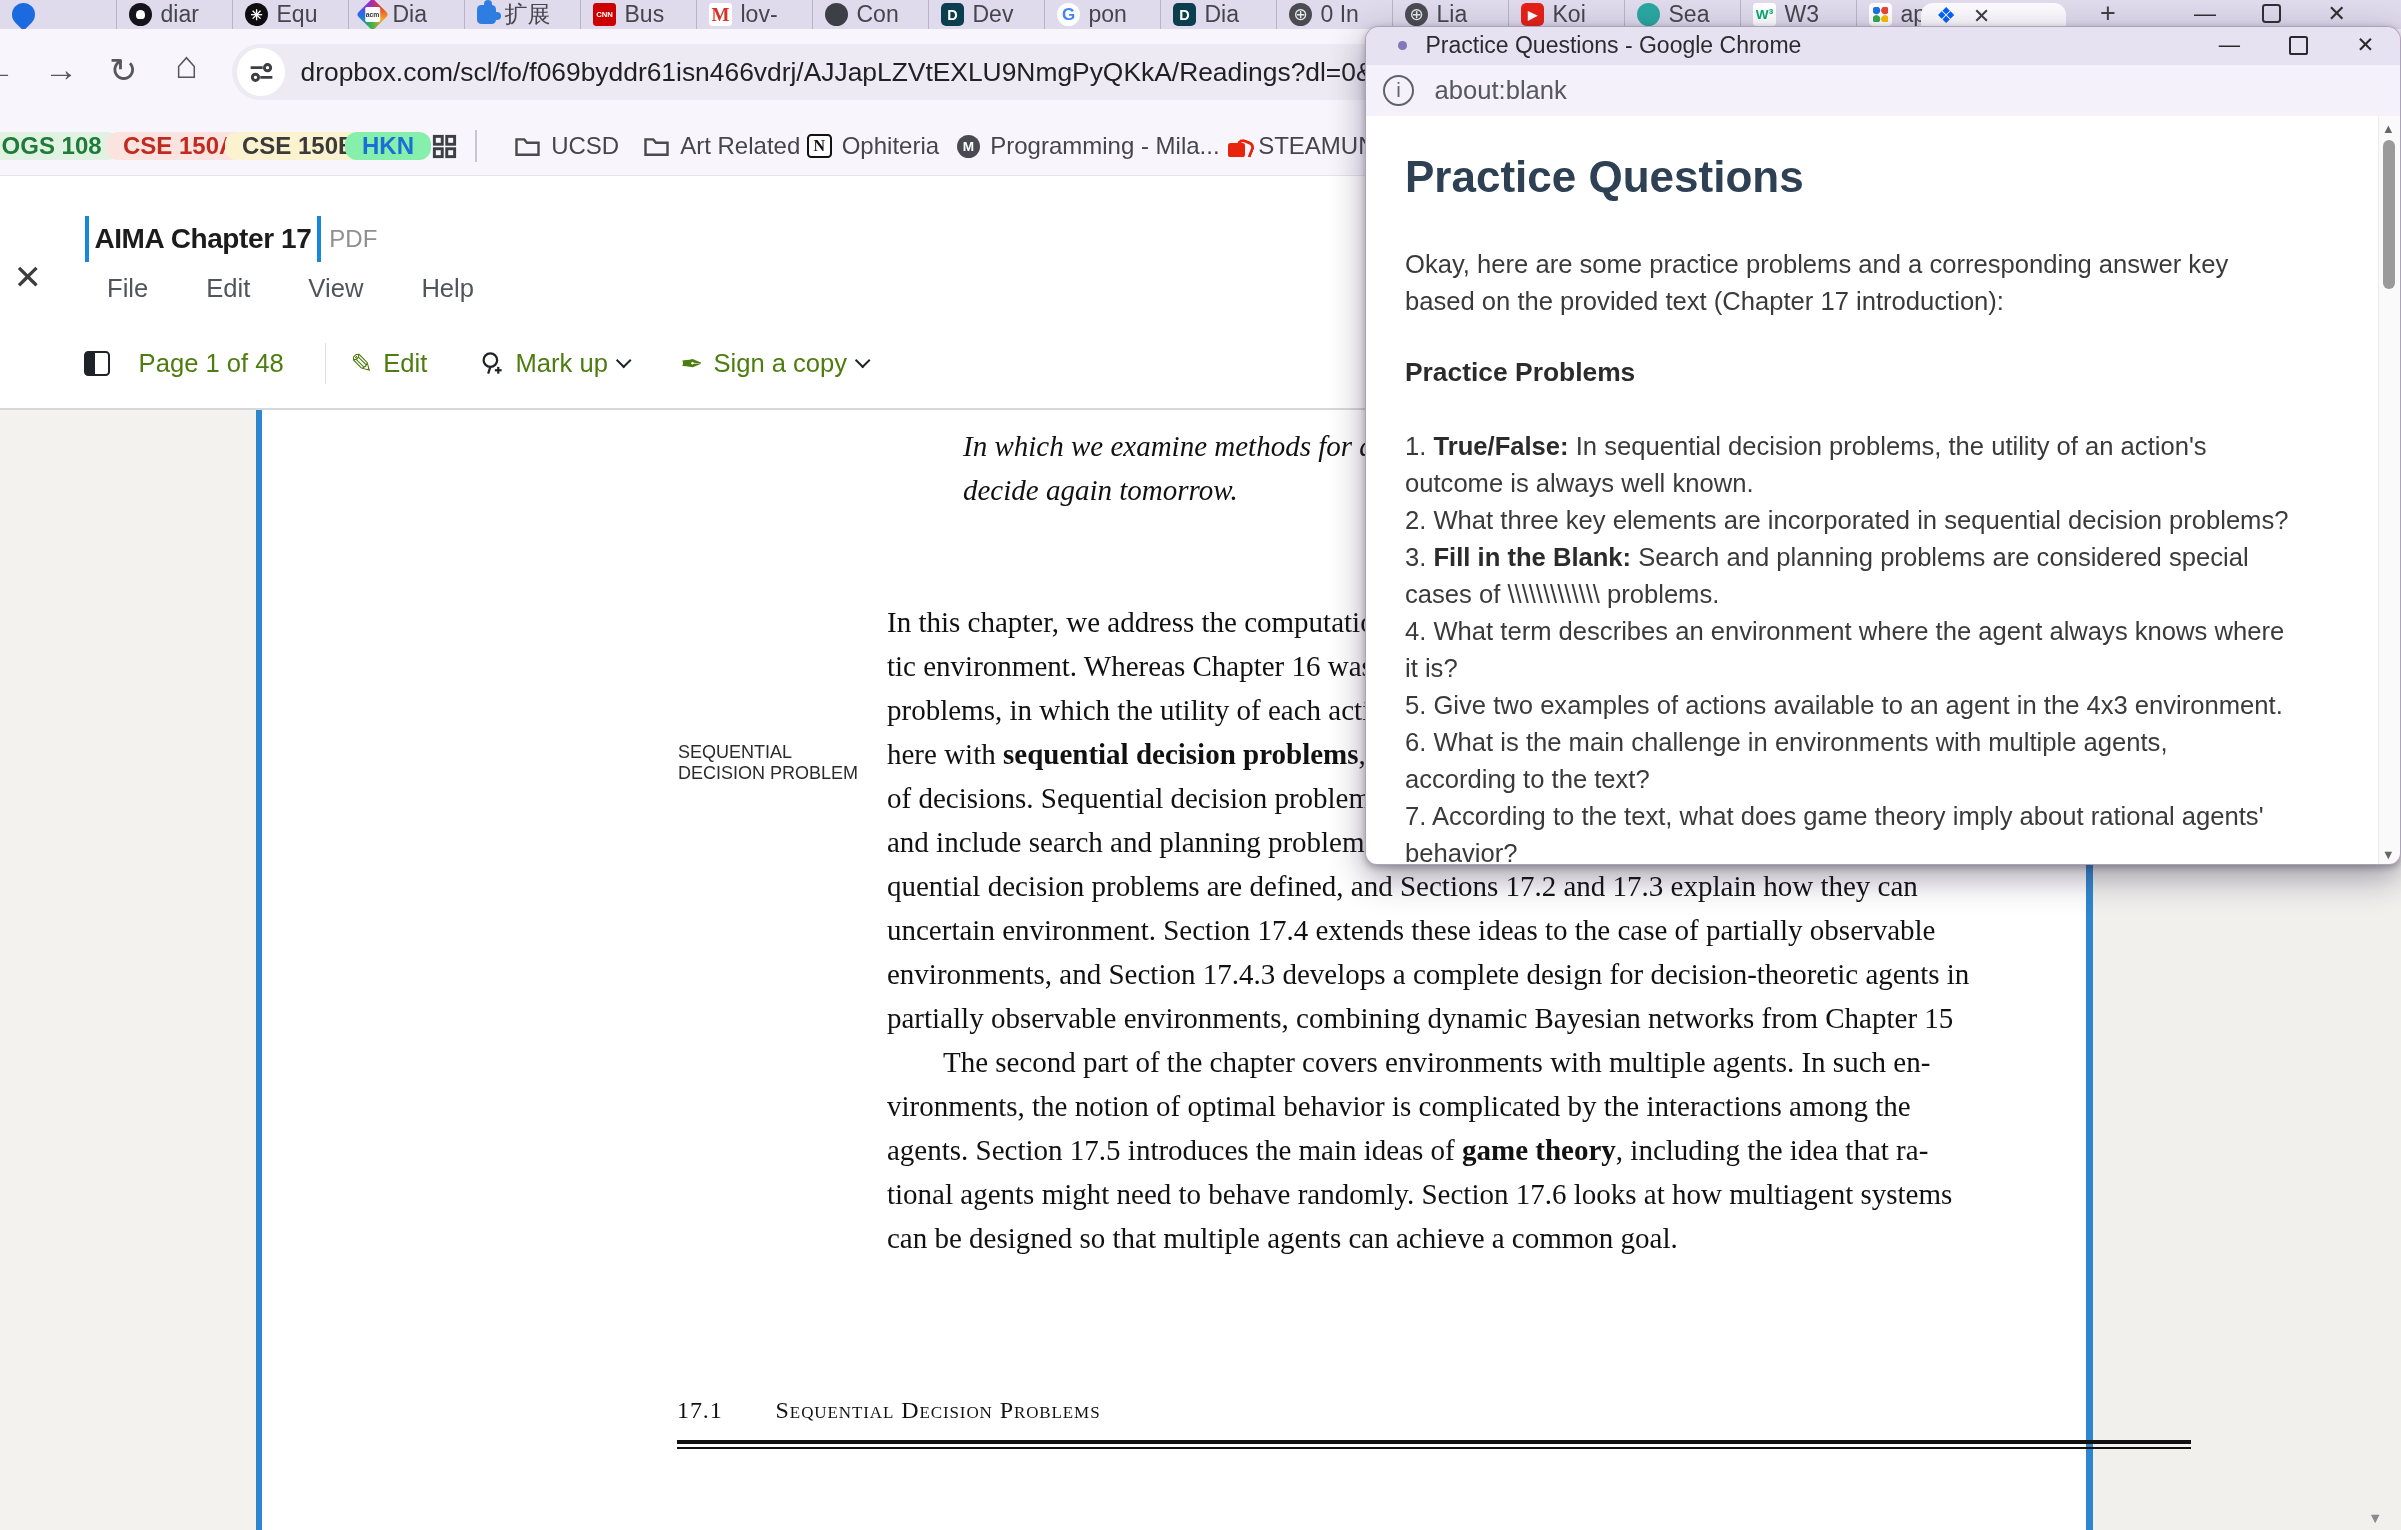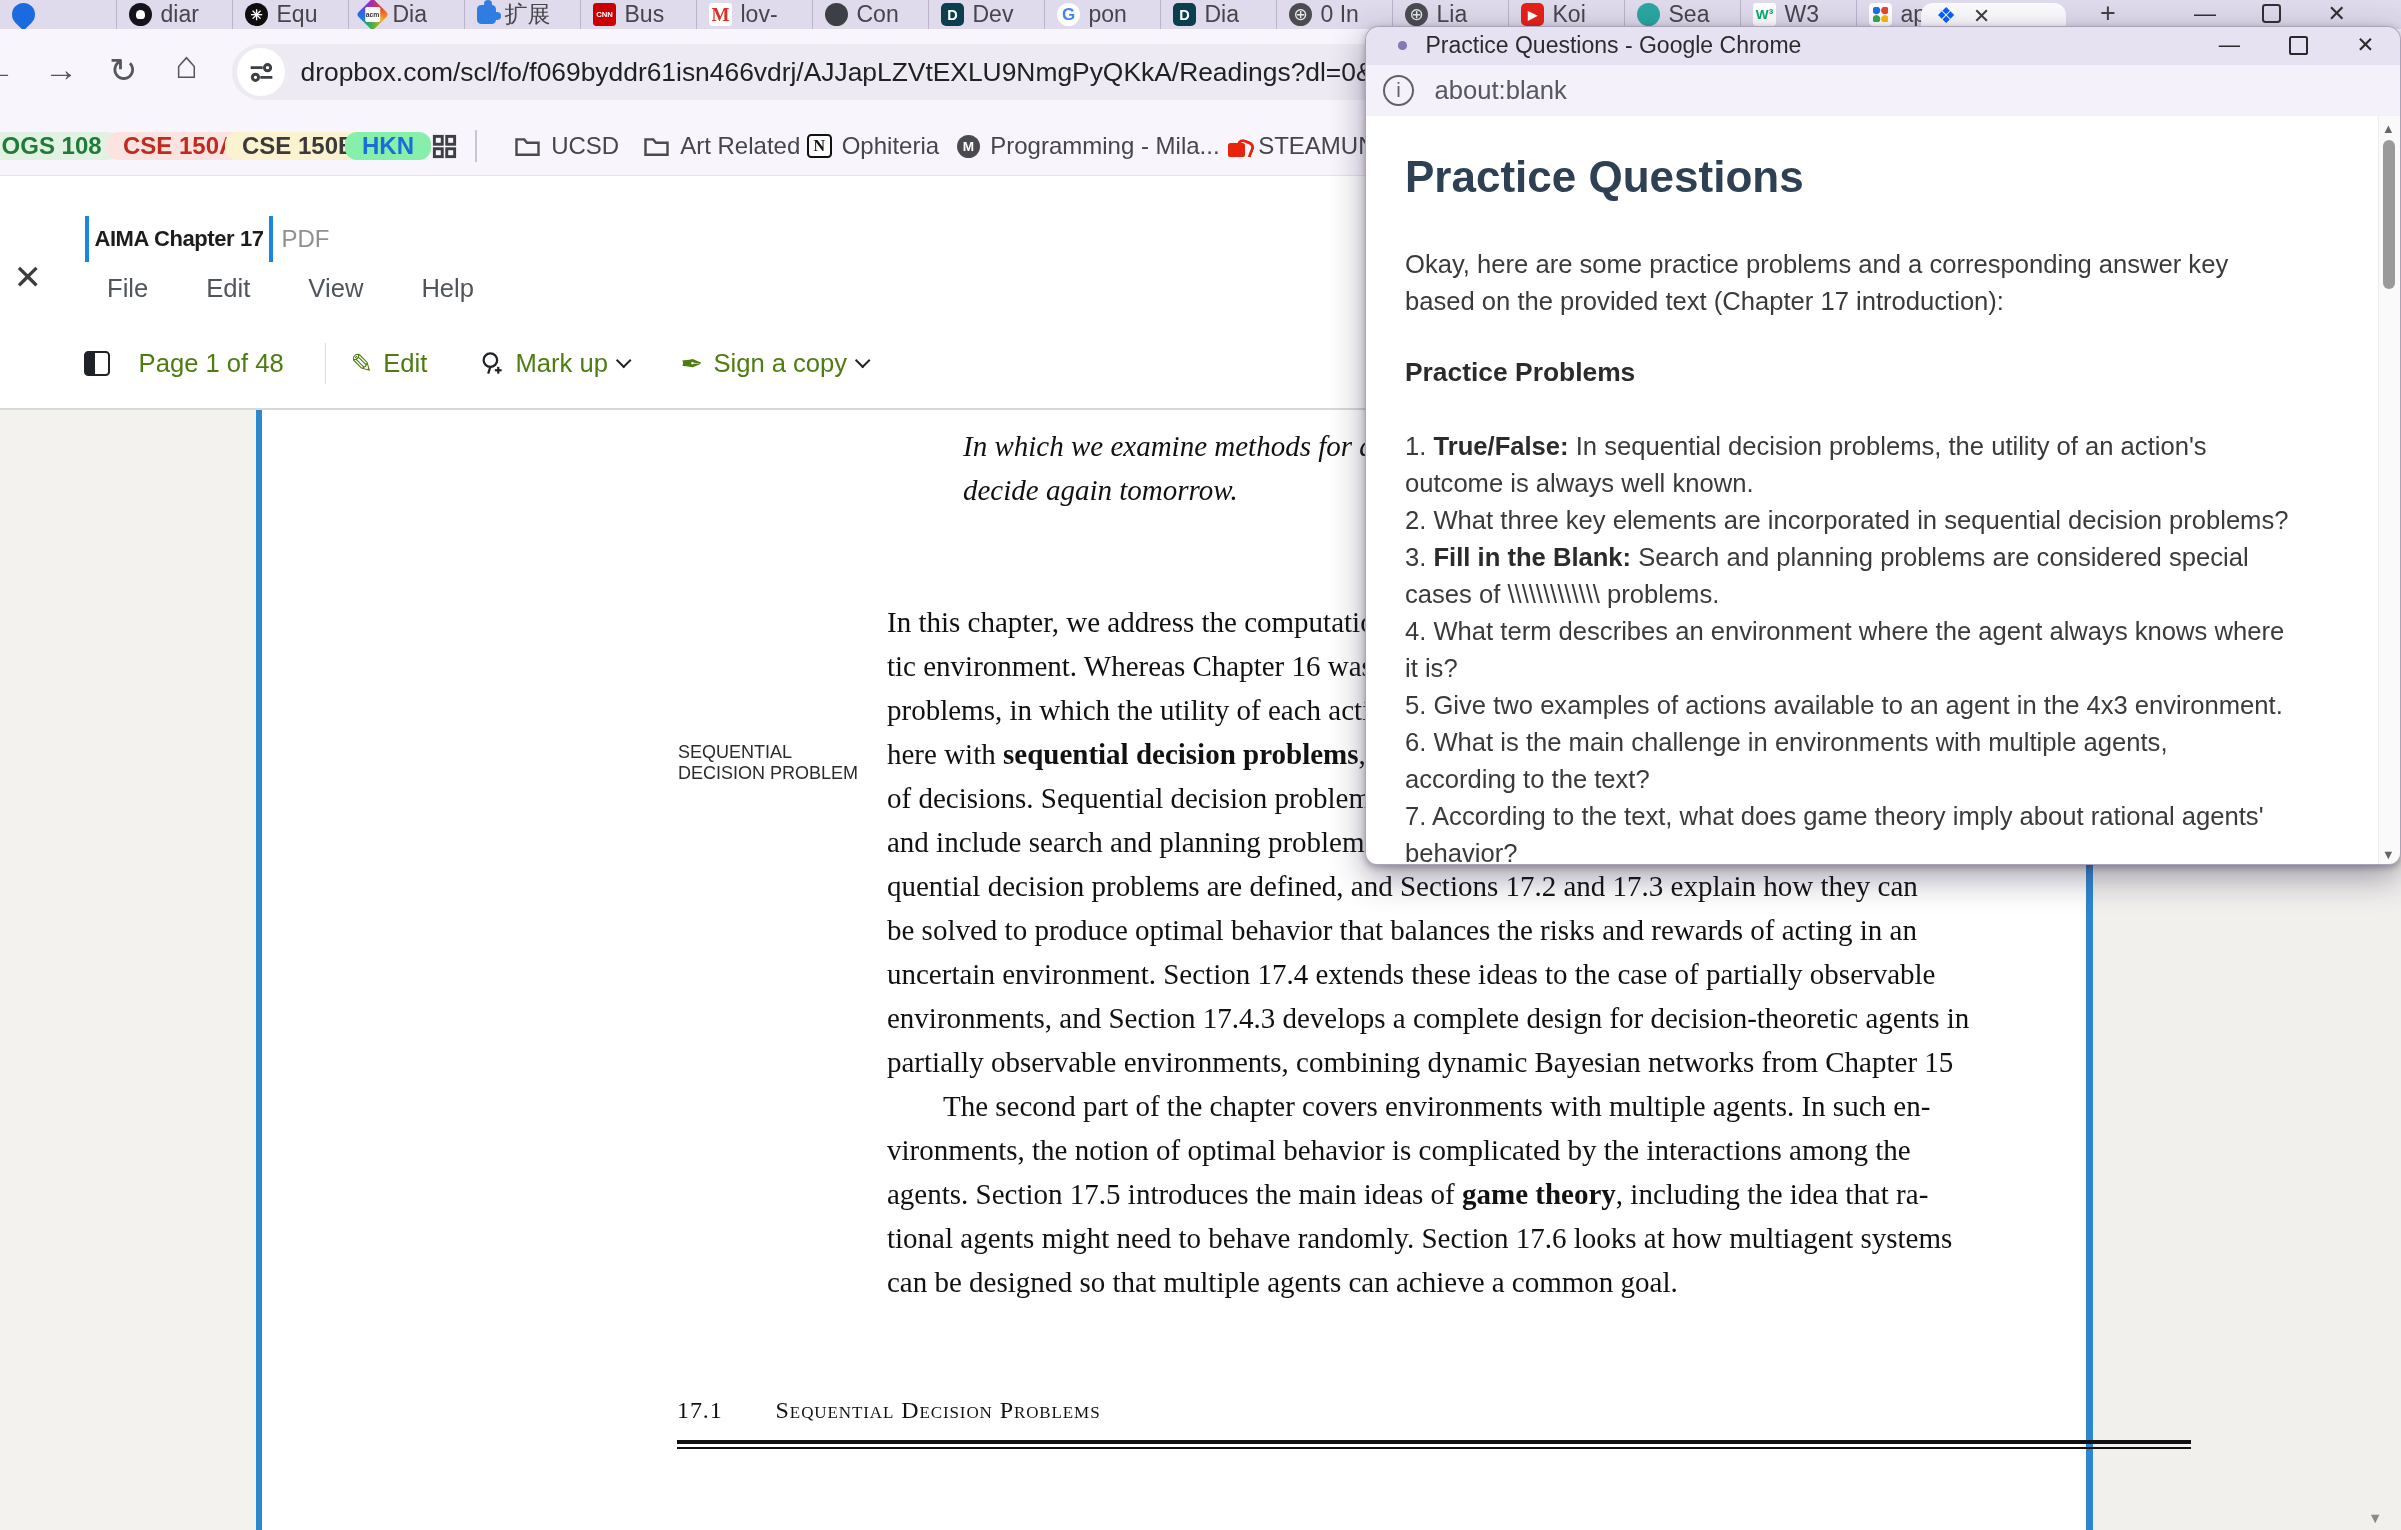--- a/index.html
+++ b/index.html
@@ -74,21 +74,21 @@
   .bm{position:absolute;top:8.5px;height:43px;display:flex;align-items:center;}
   .pill{border-radius:12px;padding:0 17px;font-weight:bold;font-size:24px;}
   .bm-label{font-size:24px;color:#45464b;margin-left:10.2px;white-space:nowrap;}
   .bsep{position:absolute;left:475px;top:13.6px;width:1.7px;height:32px;background:#c9c4d6;}
 
   
   .viewer{position:absolute;left:0;top:175px;width:2401px;height:235px;background:#fff;z-index:3;}
   .vclose{position:absolute;left:13.6px;top:82px;font-size:34px;color:#3c3c3c;}
   .vtitle{position:absolute;left:85px;top:41px;display:flex;align-items:center;}
   .caret{width:4.3px;height:46px;background:#1787e0;}
-  .vtitle-text{font-size:22px;font-weight:bold;color:#1c1c1c;margin:0 5.1px;letter-spacing:-0.4px;}
+  .vtitle-text{font-size:28px;font-weight:bold;color:#1c1c1c;margin:0 5.1px;letter-spacing:-0.4px;}
   .pdf-label{font-size:24px;color:#8f8f8f;margin-left:8.5px;}
   .menus{position:absolute;left:107px;top:99px;display:flex;gap:58px;font-size:25.6px;color:#50555b;}
   .toolbar{position:absolute;left:84px;top:167px;height:43px;display:flex;align-items:center;font-size:25.6px;color:#4d7c0f;}
   .sbicon{width:25.6px;height:25.6px;border:2.6px solid #1f2329;border-radius:4.3px;position:relative;box-sizing:border-box;}
   .sbicon::before{content:"";position:absolute;left:0;top:0;width:9.4px;height:100%;background:#1f2329;}
   .tsep{width:1.7px;height:41px;background:#ddd;margin:0 24px 0 41px;}
   .tbtn{display:flex;align-items:center;gap:10.2px;margin-right:51px;}
   .chev{width:9.4px;height:9.4px;border-right:2.6px solid #1f2329;border-bottom:2.6px solid #1f2329;transform:rotate(45deg);margin-top:-5.1px;}
   .glyph{font-size:27px;}
   .hdr-divider{position:absolute;left:0;top:408px;width:2401px;height:1.7px;background:#d8d8d8;z-index:3;}
@@ -361,21 +361,20 @@
       </div>
 
       <div class="bodytext">
         <div class="pl"><span>In this chapter, we address the computational issues in</span></div>
         <div class="pl"><span>tic environment.  Whereas Chapter 16 was concern</span></div>
         <div class="pl"><span>problems, in which the utility of each action’s outco</span></div>
         <div class="pl"><span>here with </span><b>sequential decision problems</b><span>, in which th</span></div>
         <div class="pl"><span>of decisions.  Sequential decision problems incorpo</span></div>
         <div class="pl"><span>and include search and planning problems as specia</span></div>
         <div class="pl"><span>quential decision problems are defined, and Sections 17.2 and 17.3 explain how they can</span></div>
-        <div class="pl"><span>be solved to produce optimal behavior that balances the risks and rewards of acting in an</span></div>
         <div class="pl"><span>uncertain environment.  Section 17.4 extends these ideas to the case of partially observable</span></div>
         <div class="pl"><span>environments, and Section 17.4.3 develops a complete design for decision-theoretic agents in</span></div>
         <div class="pl"><span>partially observable environments, combining dynamic Bayesian networks from Chapter 15</span></div>
         <div class="pl indent"><span>The second part of the chapter covers environments with multiple agents.  In such en-</span></div>
         <div class="pl"><span>vironments, the notion of optimal behavior is complicated by the interactions among the</span></div>
         <div class="pl"><span>agents.  Section 17.5 introduces the main ideas of </span><b>game theory</b><span>, including the idea that ra-</span></div>
         <div class="pl"><span>tional agents might need to behave randomly.  Section 17.6 looks at how multiagent systems</span></div>
         <div class="pl"><span>can be designed so that multiple agents can achieve a common goal.</span></div>
       </div>
 

